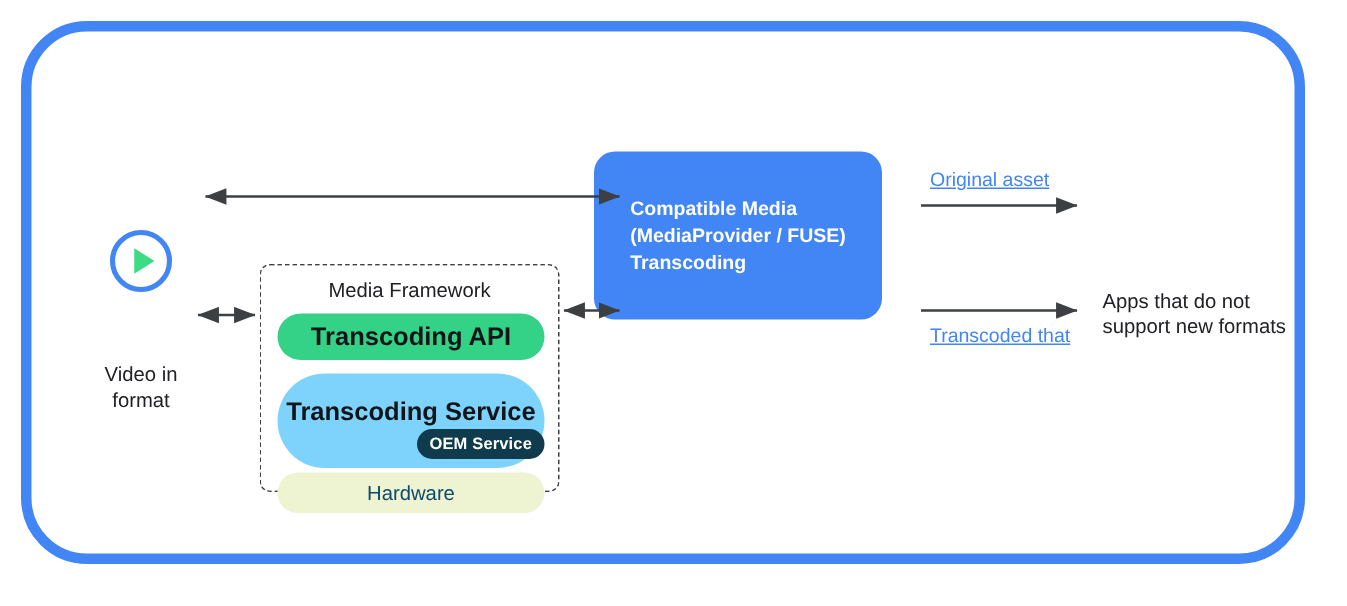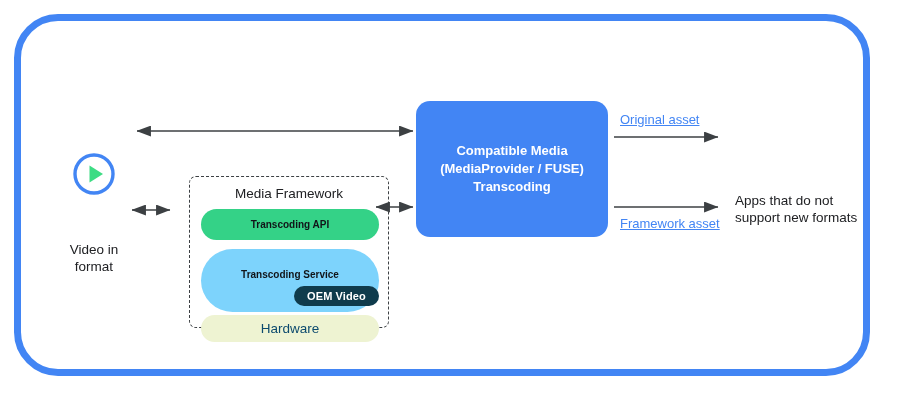--- a/index.html
+++ b/index.html
@@ -50,21 +50,21 @@
     font-size: 13.5px;
     line-height: 17px;
     color: #202124;
     margin-top: 40px;
   }
   #video-caption div { white-space: nowrap; }
 
   
   #media-framework {
     position: absolute;
-    left: 189px;
+    left: 173px;
     top: 176px;
     width: 200px;
     height: 152px;
     border: 1.6px dashed #3c4043;
     border-radius: 7px;
     box-sizing: border-box;
   }
   #mf-title {
     position: absolute;
     left: 0;
@@ -94,21 +94,21 @@
     top: 72px;
     height: 63px;
     background: #7dd3fc;
   }
   #pill-hardware {
     top: 138px;
     height: 27px;
     background: #eef3d2;
   }
   .pill-label-bold {
-    font-size: 10px;
+    font-size: 17px;
     font-weight: bold;
     color: #111418;
   }
   .pill-label-plain {
     font-size: 13.5px;
     color: #0c4a6e;
   }
   #pill-transcoding-service .pill-label-bold {
     position: relative;
     top: -6px;
@@ -130,30 +130,30 @@
   #oem-plugin span {
     font-size: 11px;
     font-weight: bold;
     color: #ffffff;
     letter-spacing: 0.1px;
   }
 
   
   #cmt-box {
     position: absolute;
-    left: 416px;
+    left: 396px;
     top: 101px;
     width: 192px;
-    height: 136px;
+    height: 112px;
     background: #4285f4;
     border-radius: 14px;
     display: flex;
     align-items: center;
     justify-content: center;
-    text-align: center;
+    text-align: left;
   }
   #cmt-text {
     font-size: 13px;
     font-weight: bold;
     line-height: 18px;
     color: #ffffff;
     padding: 0 6px;
   }
   #cmt-text div { white-space: nowrap; }
 
@@ -209,21 +209,21 @@
 
     <div id="pill-transcoding-api" class="stack-pill">
       <span class="pill-label-bold">Transcoding API</span>
     </div>
 
     <div id="pill-transcoding-service" class="stack-pill">
       <span class="pill-label-bold">Transcoding Service</span>
     </div>
 
     <div id="oem-plugin">
-      <span>OEM Video</span>
+      <span>OEM Service</span>
     </div>
 
     <div id="pill-hardware" class="stack-pill">
       <span class="pill-label-plain">Hardware</span>
     </div>
   </div>
 
   <div id="cmt-box">
     <div id="cmt-text">
       <div>Compatible Media</div>
@@ -247,21 +247,21 @@
     <line x1="132" y1="210" x2="170" y2="210" stroke="#3c4043" stroke-width="1.7" marker-start="url(#headL)" marker-end="url(#headR)"></line>
 
     <line x1="376" y1="207" x2="413" y2="207" stroke="#3c4043" stroke-width="1.7" marker-start="url(#headL)" marker-end="url(#headR)"></line>
 
     <line x1="614" y1="137" x2="718" y2="137" stroke="#3c4043" stroke-width="1.7" marker-end="url(#headR)"></line>
 
     <line x1="614" y1="207" x2="718" y2="207" stroke="#3c4043" stroke-width="1.7" marker-end="url(#headR)"></line>
   </svg>
 
   <div id="label-original-asset" class="asset-label">Original asset</div>
-  <div id="label-transcoded-asset" class="asset-label">Framework asset</div>
+  <div id="label-transcoded-asset" class="asset-label">Transcoded that</div>
 
 
   <div id="label-apps-no-support" class="apps-label">
     <div>Apps that do not</div>
     <div>support new formats</div>
   </div>
 
 </div>
 
 </body></html>

